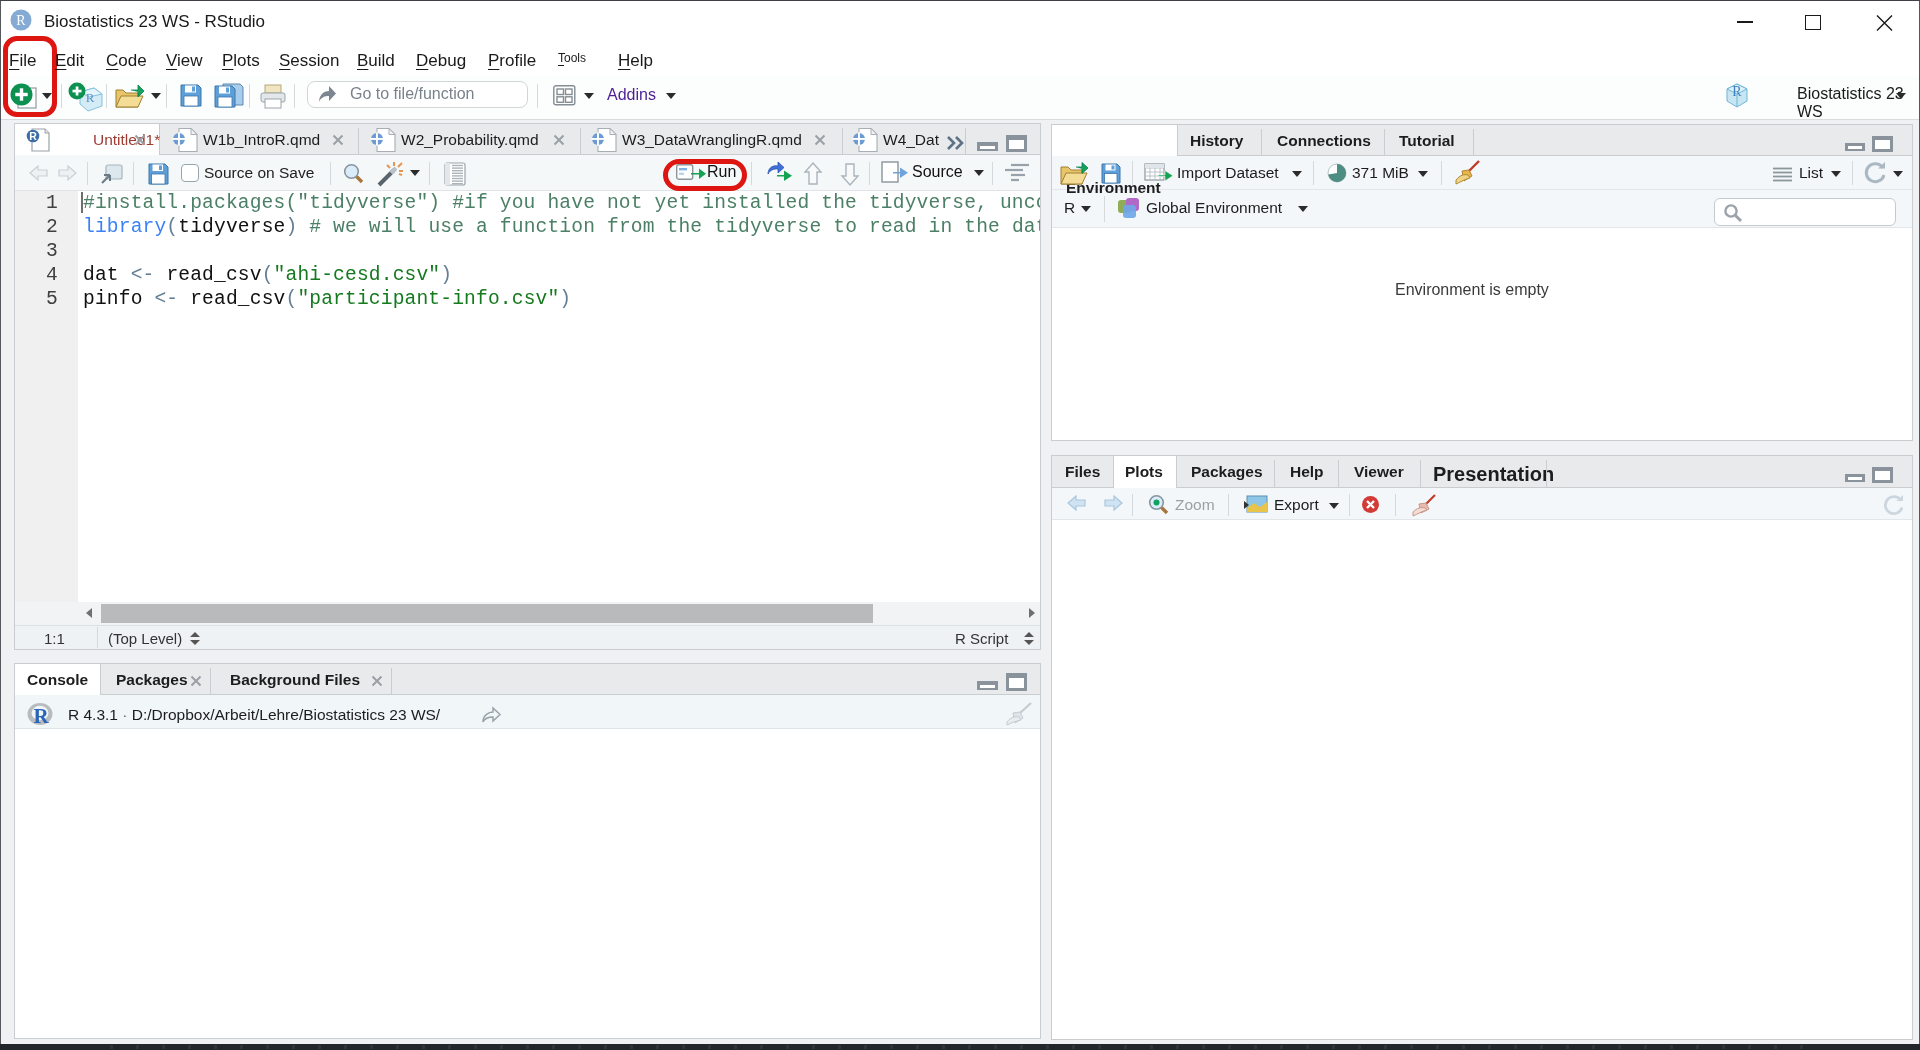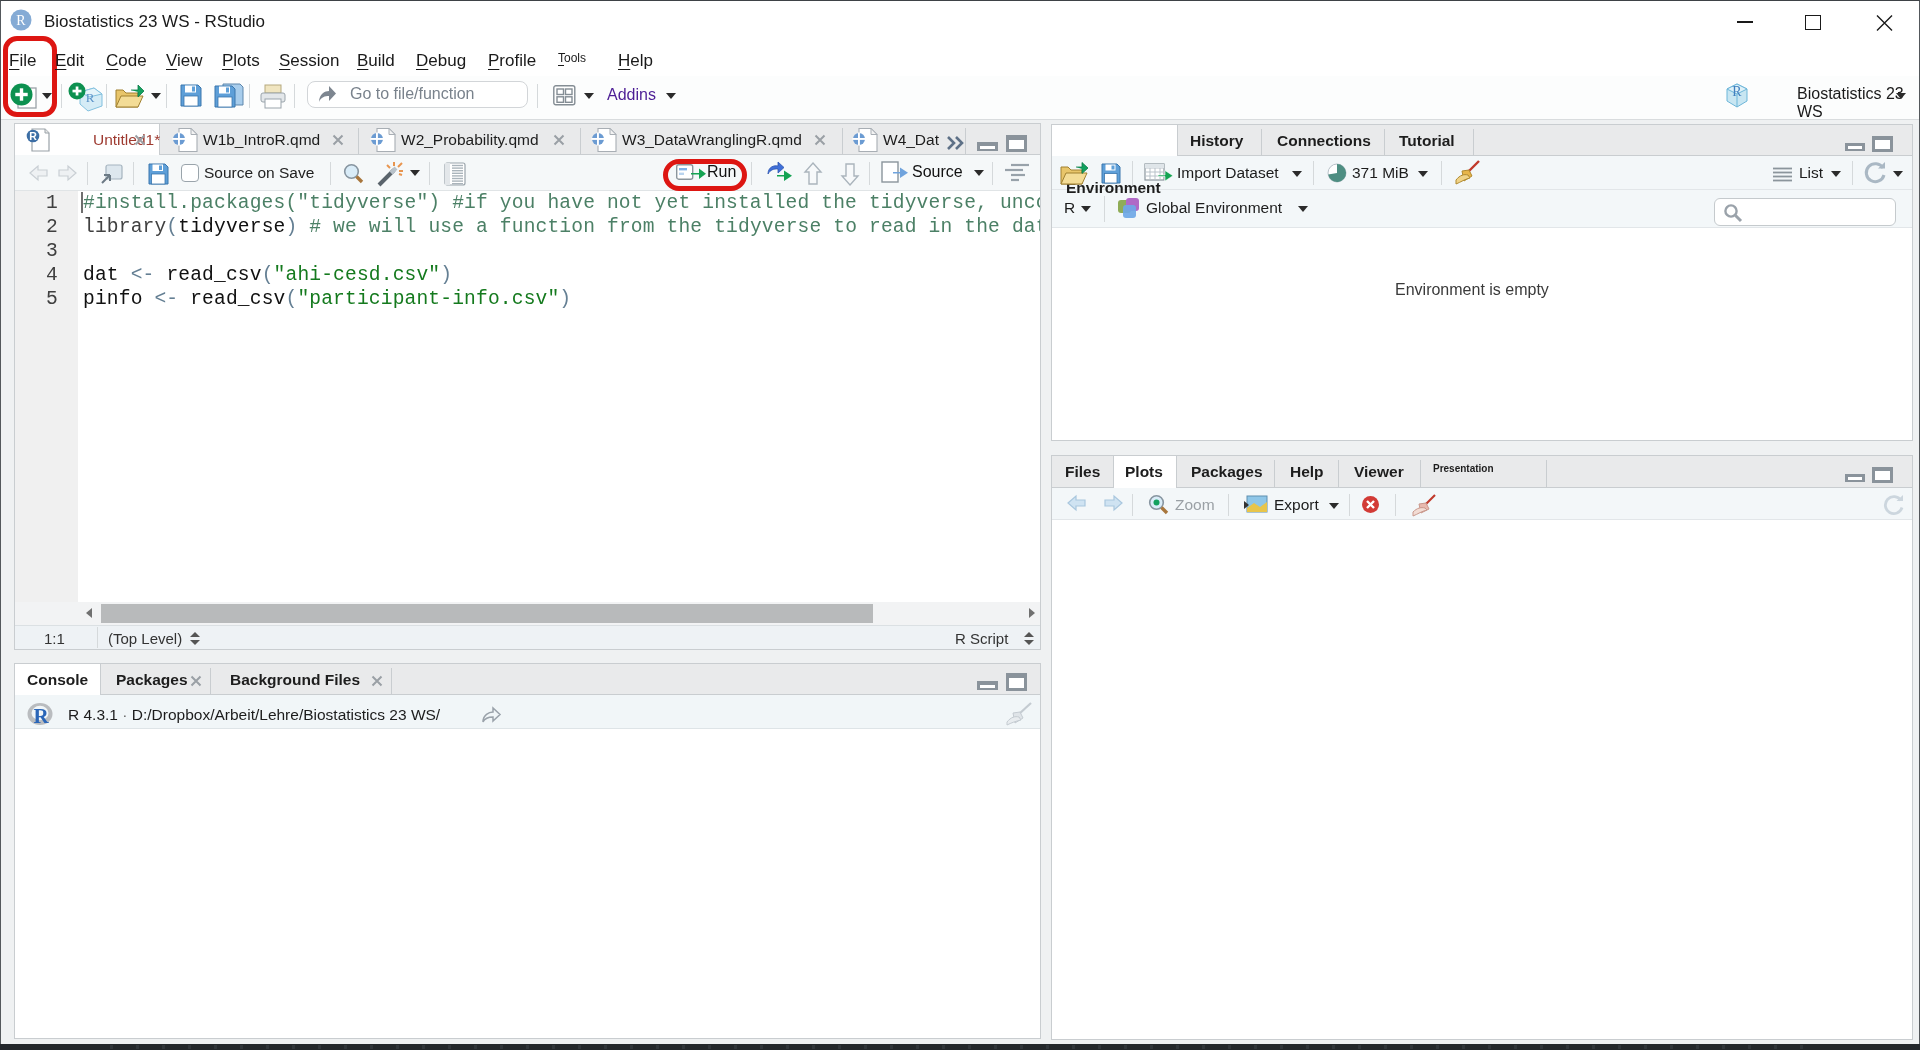--- a/index.html
+++ b/index.html
@@ -293,21 +293,21 @@
 </svg>
   </div>
 
 <div class="abs" style="left:15px;top:191px;width:1025px;height:411px;background:#ffffff;overflow:hidden;">
   <div class="abs" style="left:0;top:0;width:63px;height:411px;background:#f0f0f0;"></div>
   <div id="code" class="mono" style="position:absolute;left:0;top:0;font-size:19.6px;line-height:24px;white-space:pre;letter-spacing:0.15px;"><div class="abs mono" style="left:0;top:0;width:43px;text-align:right;color:#404040;">1
 2
 3
 4
 5</div><div class="abs" style="left:66px;top:1px;width:2px;height:21px;background:#6e6e6e;"></div><div class="abs" style="left:68px;top:0;"><span style="color:#4c8066">#install.packages("tidyverse") #if you have not yet installed the tidyverse, uncomment</span>
-<span style="color:#404040">library</span><span style="color:#647f93">(</span><span style="color:#111111">tidyverse</span><span style="color:#647f93">)</span><span style="color:#4c8066"> # we will use a function from the tidyverse to read in the data</span>
+<span style="color:#3b82f6">library</span><span style="color:#647f93">(</span><span style="color:#111111">tidyverse</span><span style="color:#647f93">)</span><span style="color:#4c8066"> # we will use a function from the tidyverse to read in the data</span>
 
 <span style="color:#111111">dat </span><span style="color:#647f93">&lt;- </span><span style="color:#111111">read_csv</span><span style="color:#647f93">(</span><span style="color:#157a1e">"ahi-cesd.csv"</span><span style="color:#647f93">)</span>
 <span style="color:#111111">pinfo </span><span style="color:#647f93">&lt;- </span><span style="color:#111111">read_csv</span><span style="color:#647f93">(</span><span style="color:#157a1e">"participant-info.csv"</span><span style="color:#647f93">)</span></div></div>
 </div>
 
 <div class="abs" style="left:15px;top:602px;width:1025px;height:23px;background:#f2f3f4;"></div>
 <svg class="abs" style="left:84px;top:607px;" width="10" height="12" viewBox="0 0 10 12">
     <path d="M8 1 L2 6 L8 11 Z" fill="#707070"></path>
   </svg>
 <div class="abs" style="left:101px;top:604px;width:772px;height:19px;background:#b8babb;"></div>
@@ -460,21 +460,21 @@
     <div class="abs bold" style="left:1065px;top:463px;font-size:15.5px;color:#1d1d1d;">Files</div>
     <div class="tabsep" style="left:1113px;top:460px;height:28px;"></div>
     <div class="abs" style="left:1113px;top:456px;width:64px;height:32px;background:#ffffff;border-left:1px solid #c9cdd0;border-right:1px solid #c9cdd0;box-sizing:border-box;"></div>
     <div class="abs bold" style="left:1125px;top:463px;font-size:15.5px;color:#1d1d1d;">Plots</div>
     <div class="abs bold" style="left:1191px;top:463px;font-size:15.5px;color:#1d1d1d;">Packages</div>
     <div class="tabsep" style="left:1274px;top:460px;height:28px;"></div>
     <div class="abs bold" style="left:1290px;top:463px;font-size:15.5px;color:#1d1d1d;">Help</div>
     <div class="tabsep" style="left:1338px;top:460px;height:28px;"></div>
     <div class="abs bold" style="left:1354px;top:463px;font-size:15.5px;color:#1d1d1d;">Viewer</div>
     <div class="tabsep" style="left:1420px;top:460px;height:28px;"></div>
-    <div class="abs bold" style="left:1433px;top:463px;font-size:10px;color:#1d1d1d;">Presentation</div>
+    <div class="abs bold" style="left:1433px;top:463px;font-size:20px;color:#1d1d1d;">Presentation</div>
     <div class="tabsep" style="left:1546px;top:460px;height:28px;"></div>
     <svg class="abs" style="left:1845px;top:467px;" width="48" height="16" viewBox="0 0 48 16">
  <rect x="0" y="7" width="20" height="8" fill="#8a939b"></rect>
       <rect x="3" y="10" width="14" height="3" fill="#fff"></rect>
  <rect x="27" y="0" width="21" height="16" fill="#8a939b"></rect>
       <rect x="30" y="4" width="15" height="9" fill="#fff"></rect>
 </svg>
     <svg class="abs" style="left:1065px;top:495px;" width="23" height="16" viewBox="0 0 23 16">
       <path d="M3 8 L11 1 L11 5 L20 5 L20 11 L11 11 L11 15 Z" fill="#cfe3f2" stroke="#a9c7de" stroke-width="1.2"></path>
     </svg>

